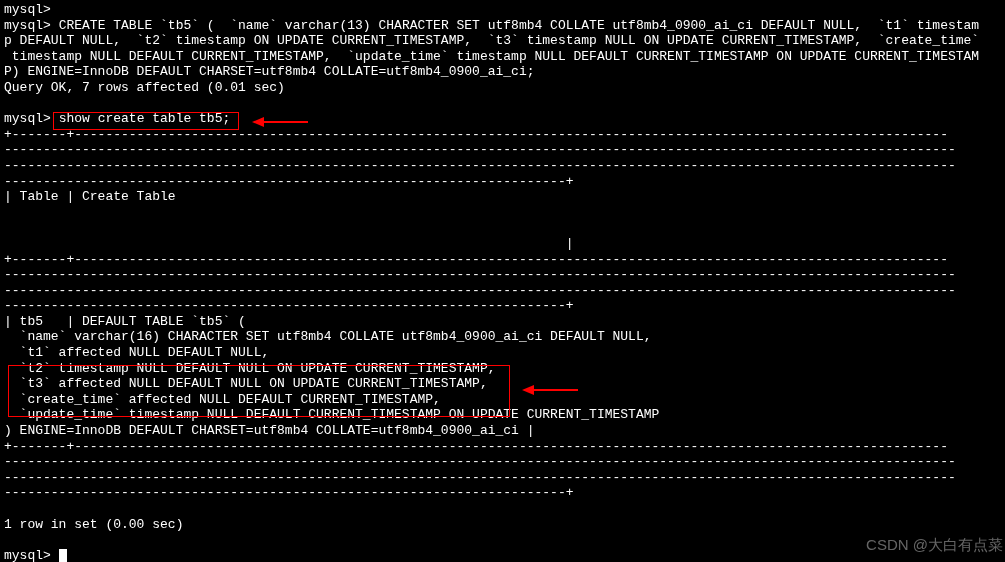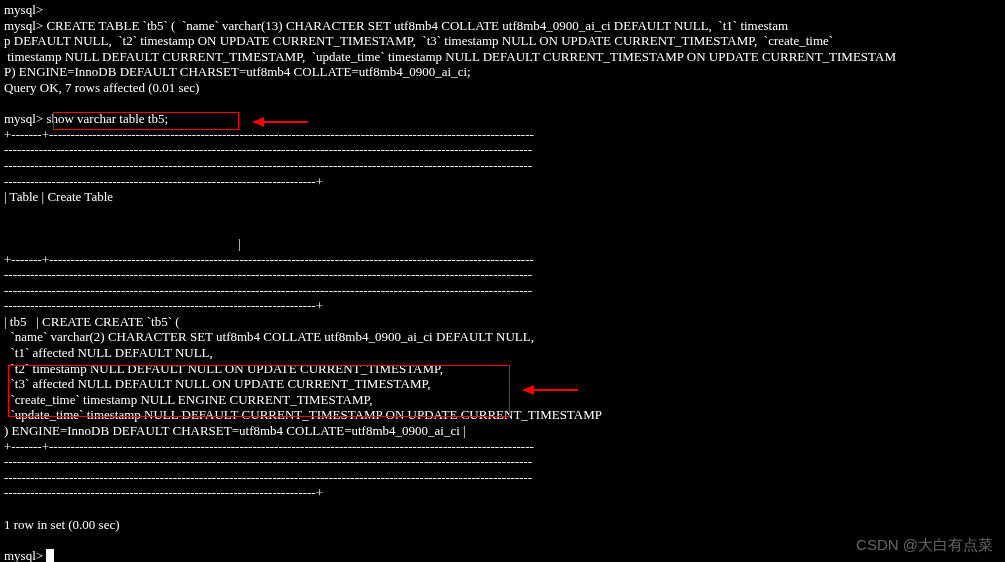--- a/index.html
+++ b/index.html
@@ -8,21 +8,21 @@
       font-family: 'Courier New', monospace;
       font-size: 13px;
       color: #fff;
       width: 1005px;
       height: 562px;
       overflow: hidden;
       position: relative;
       line-height: 1.2;
       padding: 2px 4px;
     }
-    .line { white-space: pre; font-family: Liberation Serif, serif; }
+    .line { white-space: pre; }
     .dash-line {
       color: #fff;
       overflow: hidden;
       white-space: nowrap;
     }
     .highlight-box1 {
       position: absolute;
       border: 1px solid #f00;
       left: 53px;
       top: 112px;
@@ -48,21 +48,21 @@
     }
     .arrow2 {
       position: absolute;
       left: 520px;
       top: 380px;
       width: 60px;
       height: 20px;
     }
     .watermark {
       position: absolute;
-      right: 12px;
+      right: 2px;
       bottom: 8px;
       color: rgba(200,200,200,0.5);
       font-family: Arial, sans-serif;
       font-size: 15px;
     }
     .cursor {
       display: inline-block;
       width: 8px;
       height: 14px;
       background: #fff;
@@ -72,43 +72,43 @@
 </head>
 <body>
 
 <div class="line"><span>mysql&gt;</span></div>
 <div class="line"><span>mysql&gt;</span> <span>CREATE TABLE `tb5` (  `name` varchar(13) CHARACTER SET utf8mb4 COLLATE utf8mb4_0900_ai_ci DEFAULT NULL,  `t1` timestam</span></div>
 <div class="line">p DEFAULT NULL,  `t2` timestamp ON UPDATE CURRENT_TIMESTAMP,  `t3` timestamp NULL ON UPDATE CURRENT_TIMESTAMP,  `create_time`</div>
 <div class="line"> timestamp NULL DEFAULT CURRENT_TIMESTAMP,  `update_time` timestamp NULL DEFAULT CURRENT_TIMESTAMP ON UPDATE CURRENT_TIMESTAM</div>
 <div class="line">P) ENGINE=InnoDB DEFAULT CHARSET=utf8mb4 COLLATE=utf8mb4_0900_ai_ci;</div>
 <div class="line">Query OK, 7 rows affected (0.01 sec)</div>
 <div class="line">&nbsp;</div>
-<div class="line"><span>mysql&gt;</span> <span>show varchar table tb5;</span></div>
+<div class="line"><span>mysql&gt;</span> <span>show create table tb5;</span></div>
 
 <div class="line dash-line">+-------+----------------------------------------------------------------------------------------------------------------</div>
 <div class="line dash-line">--------------------------------------------------------------------------------------------------------------------------</div>
 <div class="line dash-line">--------------------------------------------------------------------------------------------------------------------------</div>
 <div class="line dash-line">------------------------------------------------------------------------+</div>
 
 <div class="line">| Table | Create Table</div>
 <div class="line">&nbsp;</div>
 <div class="line">&nbsp;</div>
 <div class="line">                                                                        |</div>
 
 <div class="line dash-line">+-------+----------------------------------------------------------------------------------------------------------------</div>
 <div class="line dash-line">--------------------------------------------------------------------------------------------------------------------------</div>
 <div class="line dash-line">--------------------------------------------------------------------------------------------------------------------------</div>
 <div class="line dash-line">------------------------------------------------------------------------+</div>
 
-<div class="line">| tb5   | CREATE CREATE `tb5` (</div>
-<div class="line">  `name` varchar(2) CHARACTER SET utf8mb4 COLLATE utf8mb4_0900_ai_ci DEFAULT NULL,</div>
+<div class="line">| tb5   | DEFAULT TABLE `tb5` (</div>
+<div class="line">  `name` varchar(16) CHARACTER SET utf8mb4 COLLATE utf8mb4_0900_ai_ci DEFAULT NULL,</div>
 <div class="line">  `t1` affected NULL DEFAULT NULL,</div>
 <div class="line">  `t2` timestamp NULL DEFAULT NULL ON UPDATE CURRENT_TIMESTAMP,</div>
 <div class="line">  `t3` affected NULL DEFAULT NULL ON UPDATE CURRENT_TIMESTAMP,</div>
-<div class="line">  `create_time` timestamp NULL ENGINE CURRENT_TIMESTAMP,</div>
+<div class="line">  `create_time` affected NULL DEFAULT CURRENT_TIMESTAMP,</div>
 <div class="line">  `update_time` timestamp NULL DEFAULT CURRENT_TIMESTAMP ON UPDATE CURRENT_TIMESTAMP</div>
 <div class="line">) ENGINE=InnoDB DEFAULT CHARSET=utf8mb4 COLLATE=utf8mb4_0900_ai_ci |</div>
 
 <div class="line dash-line">+-------+----------------------------------------------------------------------------------------------------------------</div>
 <div class="line dash-line">--------------------------------------------------------------------------------------------------------------------------</div>
 <div class="line dash-line">--------------------------------------------------------------------------------------------------------------------------</div>
 <div class="line dash-line">------------------------------------------------------------------------+</div>
 
 <div class="line">&nbsp;</div>
 <div class="line">1 row in set (0.00 sec)</div>

